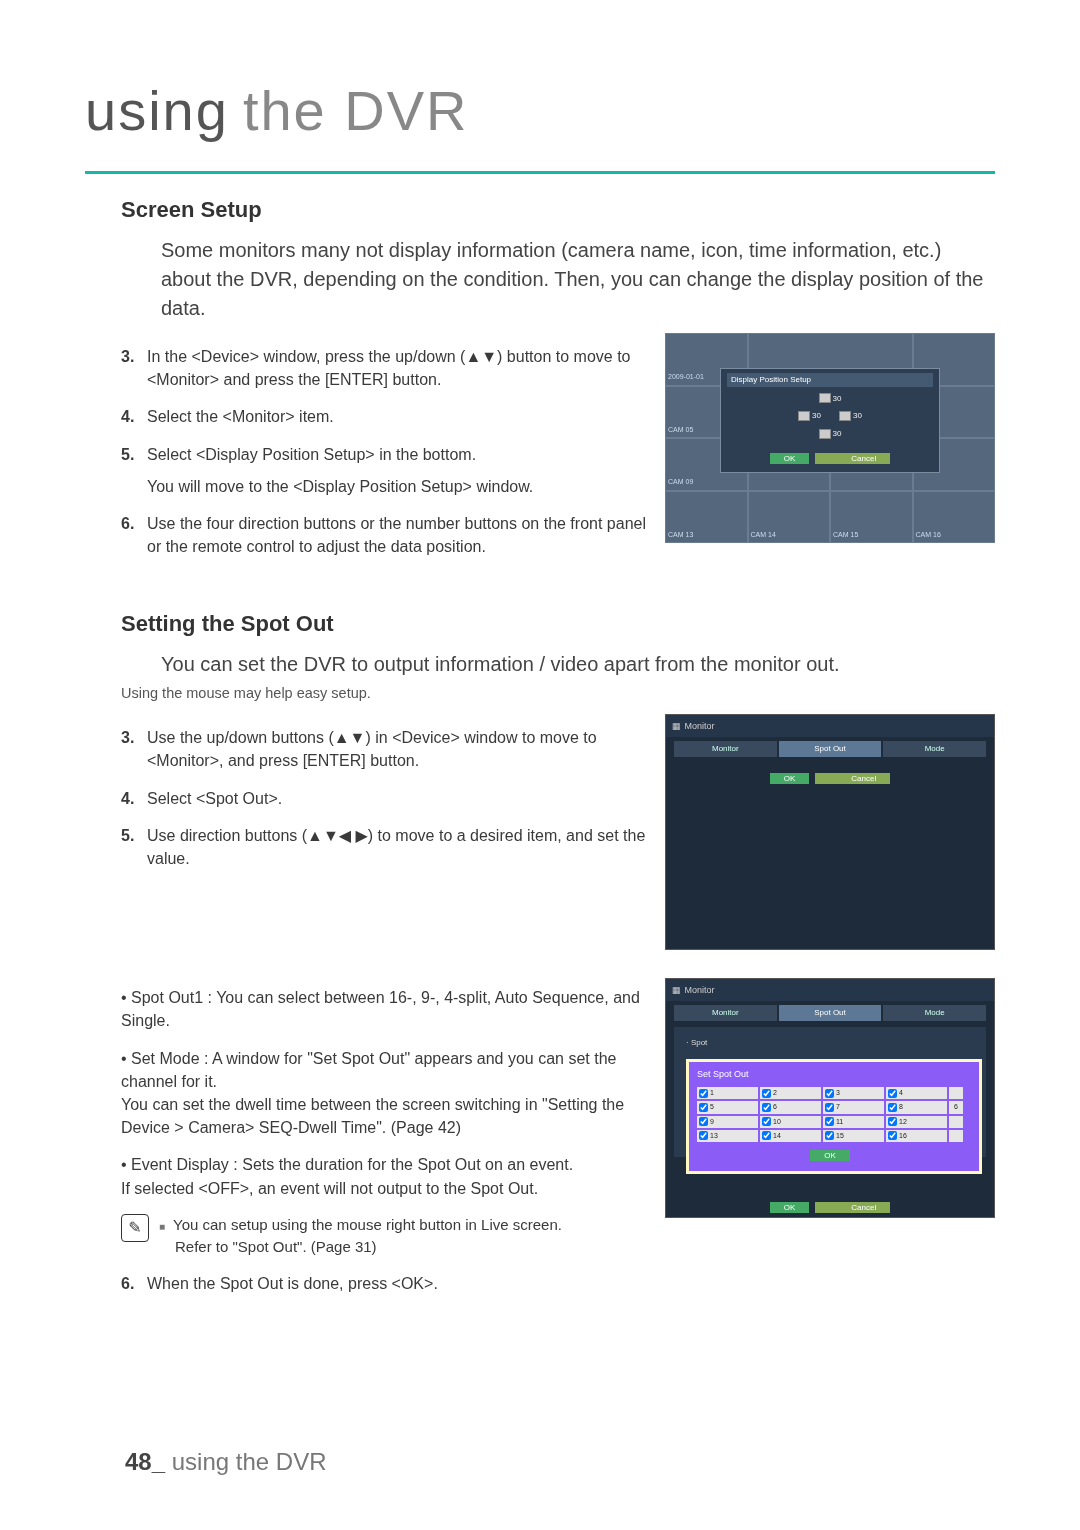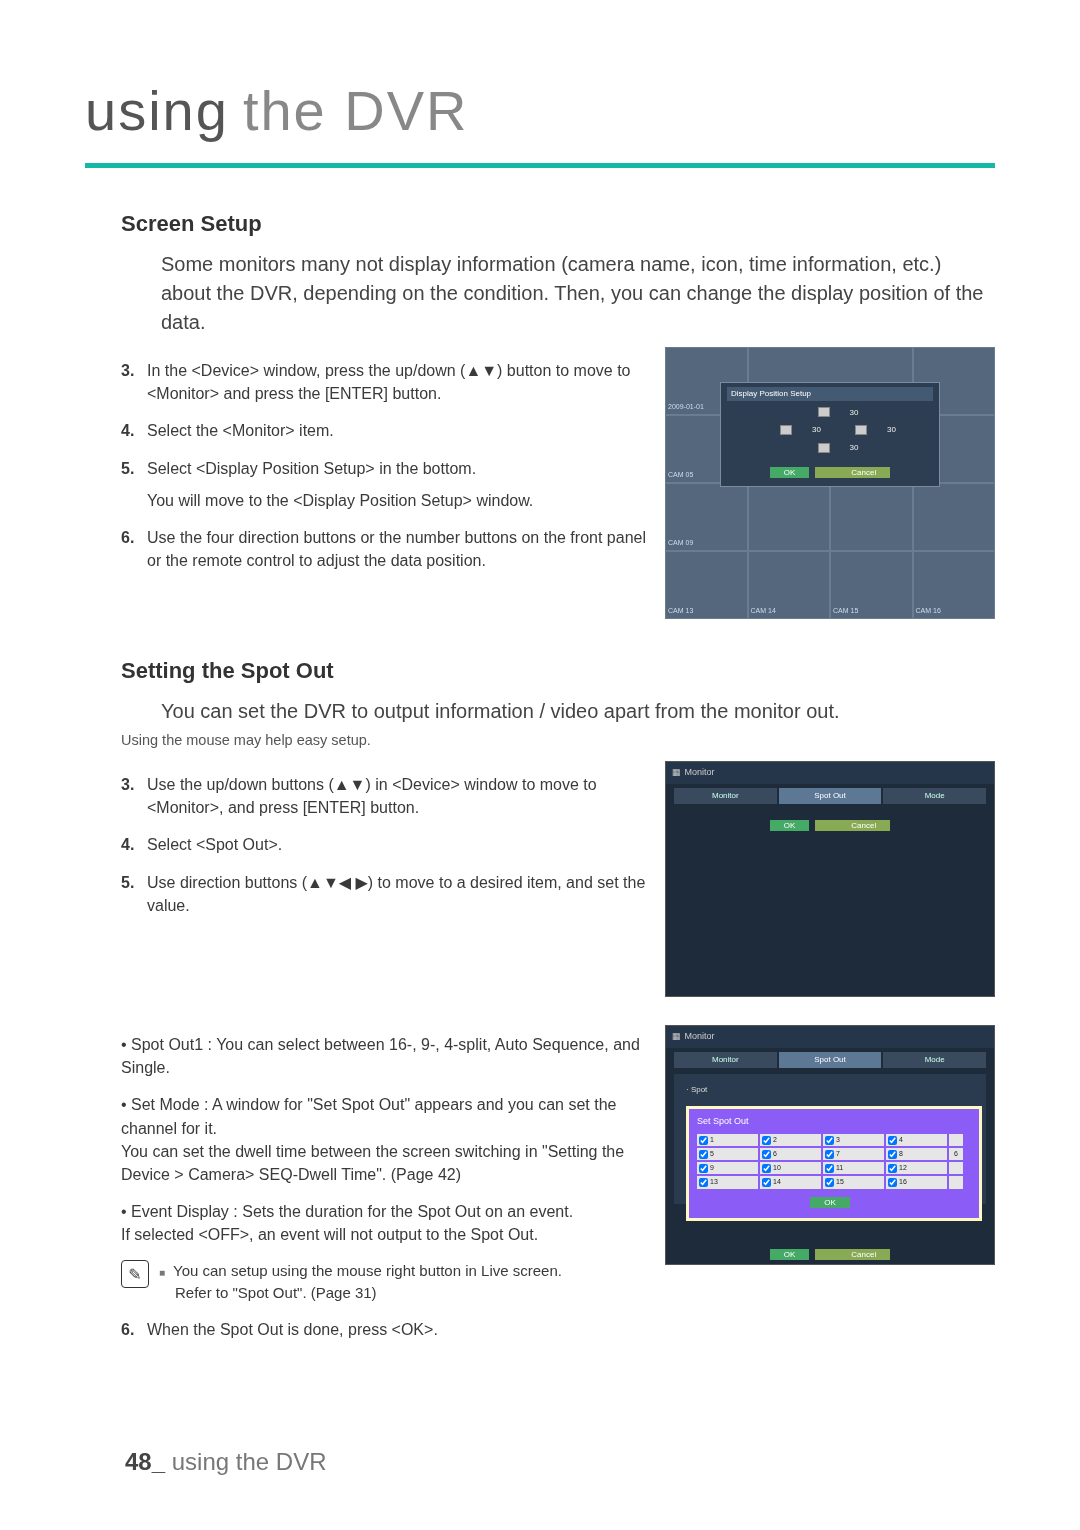--- a/index.html
+++ b/index.html
@@ -8,23 +8,23 @@
     background: #fff;
     color: #3a3a3a;
     width: 1080px;
     height: 1530px;
     padding: 70px 85px 40px 85px;
     position: relative;
     font-size: 16px;
     line-height: 1.45;
   }
   .rule {
-    border-bottom: 5px solid #14b8a6;
-    padding-bottom: 12px;
-    margin-bottom: 40px;
+    border-bottom: 3px solid #14b8a6;
+    padding-bottom: 20px;
+    margin-bottom: 20px;
   }
   .title {
     font-size: 56px;
     font-weight: 300;
     letter-spacing: 2px;
     color: #555;
     display: flex;
     align-items: baseline;
     gap: 14px;
   }
@@ -112,34 +112,34 @@
   .dps-cell { border:1px solid #6a7c90; background:#54677c; position:relative; }
   .dps-label { position:absolute; left:2px; bottom:2px; font-size:7px; color:#cde; }
   .dps-panel {
     position:absolute; left:55px; right:55px; top:35px; height:105px;
     background:#2e3e52; border:1px solid #7a8ca0;
     padding:4px 6px;
   }
   .dps-title { background:#445a72; color:#fff; padding:1px 4px; margin-bottom:6px; font-size:8px; }
   .dps-rows { display:flex; flex-direction:column; gap:6px; align-items:center; }
   .dps-hrow { display:flex; gap:18px; justify-content:center; }
-  .dps-item { display:flex; gap:20px; align-items:center; font-size:8px;margin-left:16px; }
+  .dps-item { display:flex; gap:2px; align-items:center; font-size:8px; }
   .dps-box { width:12px; height:10px; background:#ccc; border:1px solid #888; }
   
   .sso-panel {
     position:absolute; left:20px; right:12px; top:54px;
     background:#8b5cf6; border:3px solid #fef9c3;
     padding:6px 16px 10px 8px;
   }
   .sso-title { color:#fff; font-size:9px; margin-bottom:6px; }
   .sso-grid { display:grid; grid-template-columns:repeat(4, 1fr) 14px; gap:2px; }
   .sso-cell { display:flex; gap:2px; align-items:center; background:#e6e6e6; color:#222; font-size:7px; justify-content:flex-start; padding:1px 2px; }
   .sso-cell input { width:9px; height:9px; }
   .sso-side { background:#e6e6e6; color:#222; display:flex; align-items:center; justify-content:center; font-size:7px; }
-  .mock1 { height:272px; }
+  .mock1 { height:210px; }
   .mock2-wrap { height:236px; }
   .mock3-wrap { height:240px; }
 </style>
 </head>
 <body>
 
 <div class="rule">
   <div class="title">
     <span>using</span>
     <span class="light">the DVR</span>

